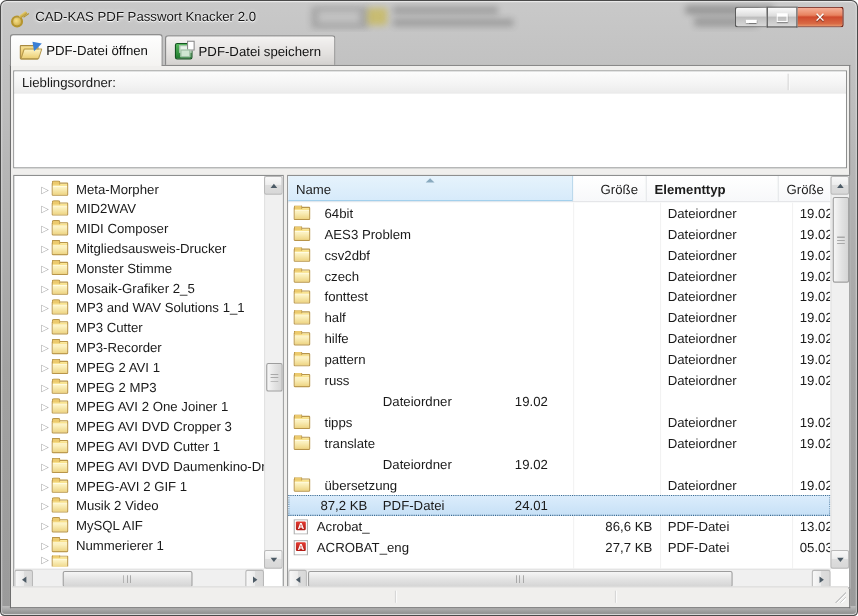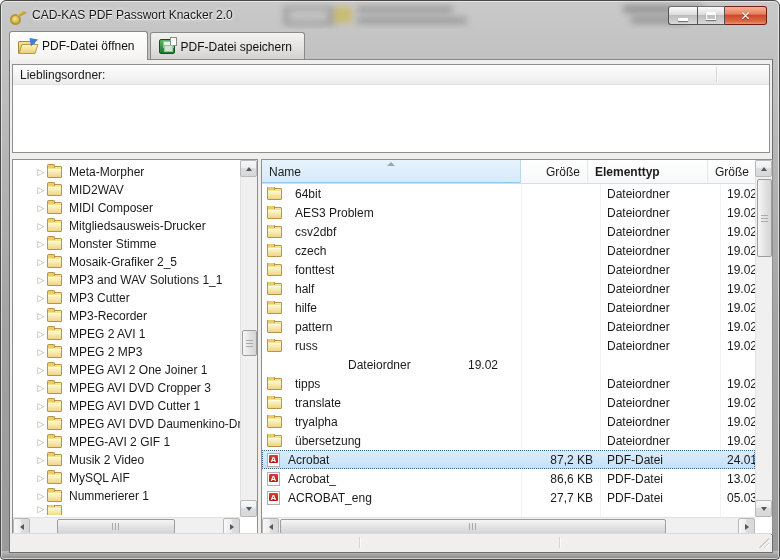--- a/index.html
+++ b/index.html
@@ -480,44 +480,36 @@
     <div class="c-name">
       <span class="ficon icon-folder"></span>
       <span class="txt">translate</span>
     </div>
     <div class="c-size"></div>
     <div class="c-type">Dateiordner</div>
     <div class="c-date">19.02</div>
   </div>
 
   <div class="row">
-    <div class="c-name">
-      <span class="ficon icon-folder"></span>
-      <span class="txt">tryalpha</span>
-    </div>
     <div class="c-size"></div>
     <div class="c-type">Dateiordner</div>
     <div class="c-date">19.02</div>
   </div>
 
   <div class="row">
     <div class="c-name">
       <span class="ficon icon-folder"></span>
       <span class="txt">übersetzung</span>
     </div>
     <div class="c-size"></div>
     <div class="c-type">Dateiordner</div>
     <div class="c-date">19.02</div>
   </div>
 
   <div class="row selected">
-    <div class="c-name">
-      <span class="ficon icon-pdf"></span>
-      <span class="txt">Acrobat</span>
-    </div>
     <div class="c-size">87,2 KB</div>
     <div class="c-type">PDF-Datei</div>
     <div class="c-date">24.01</div>
   </div>
 
   <div class="row">
     <div class="c-name">
       <span class="ficon icon-pdf"></span>
       <span class="txt">Acrobat_</span>
     </div>

